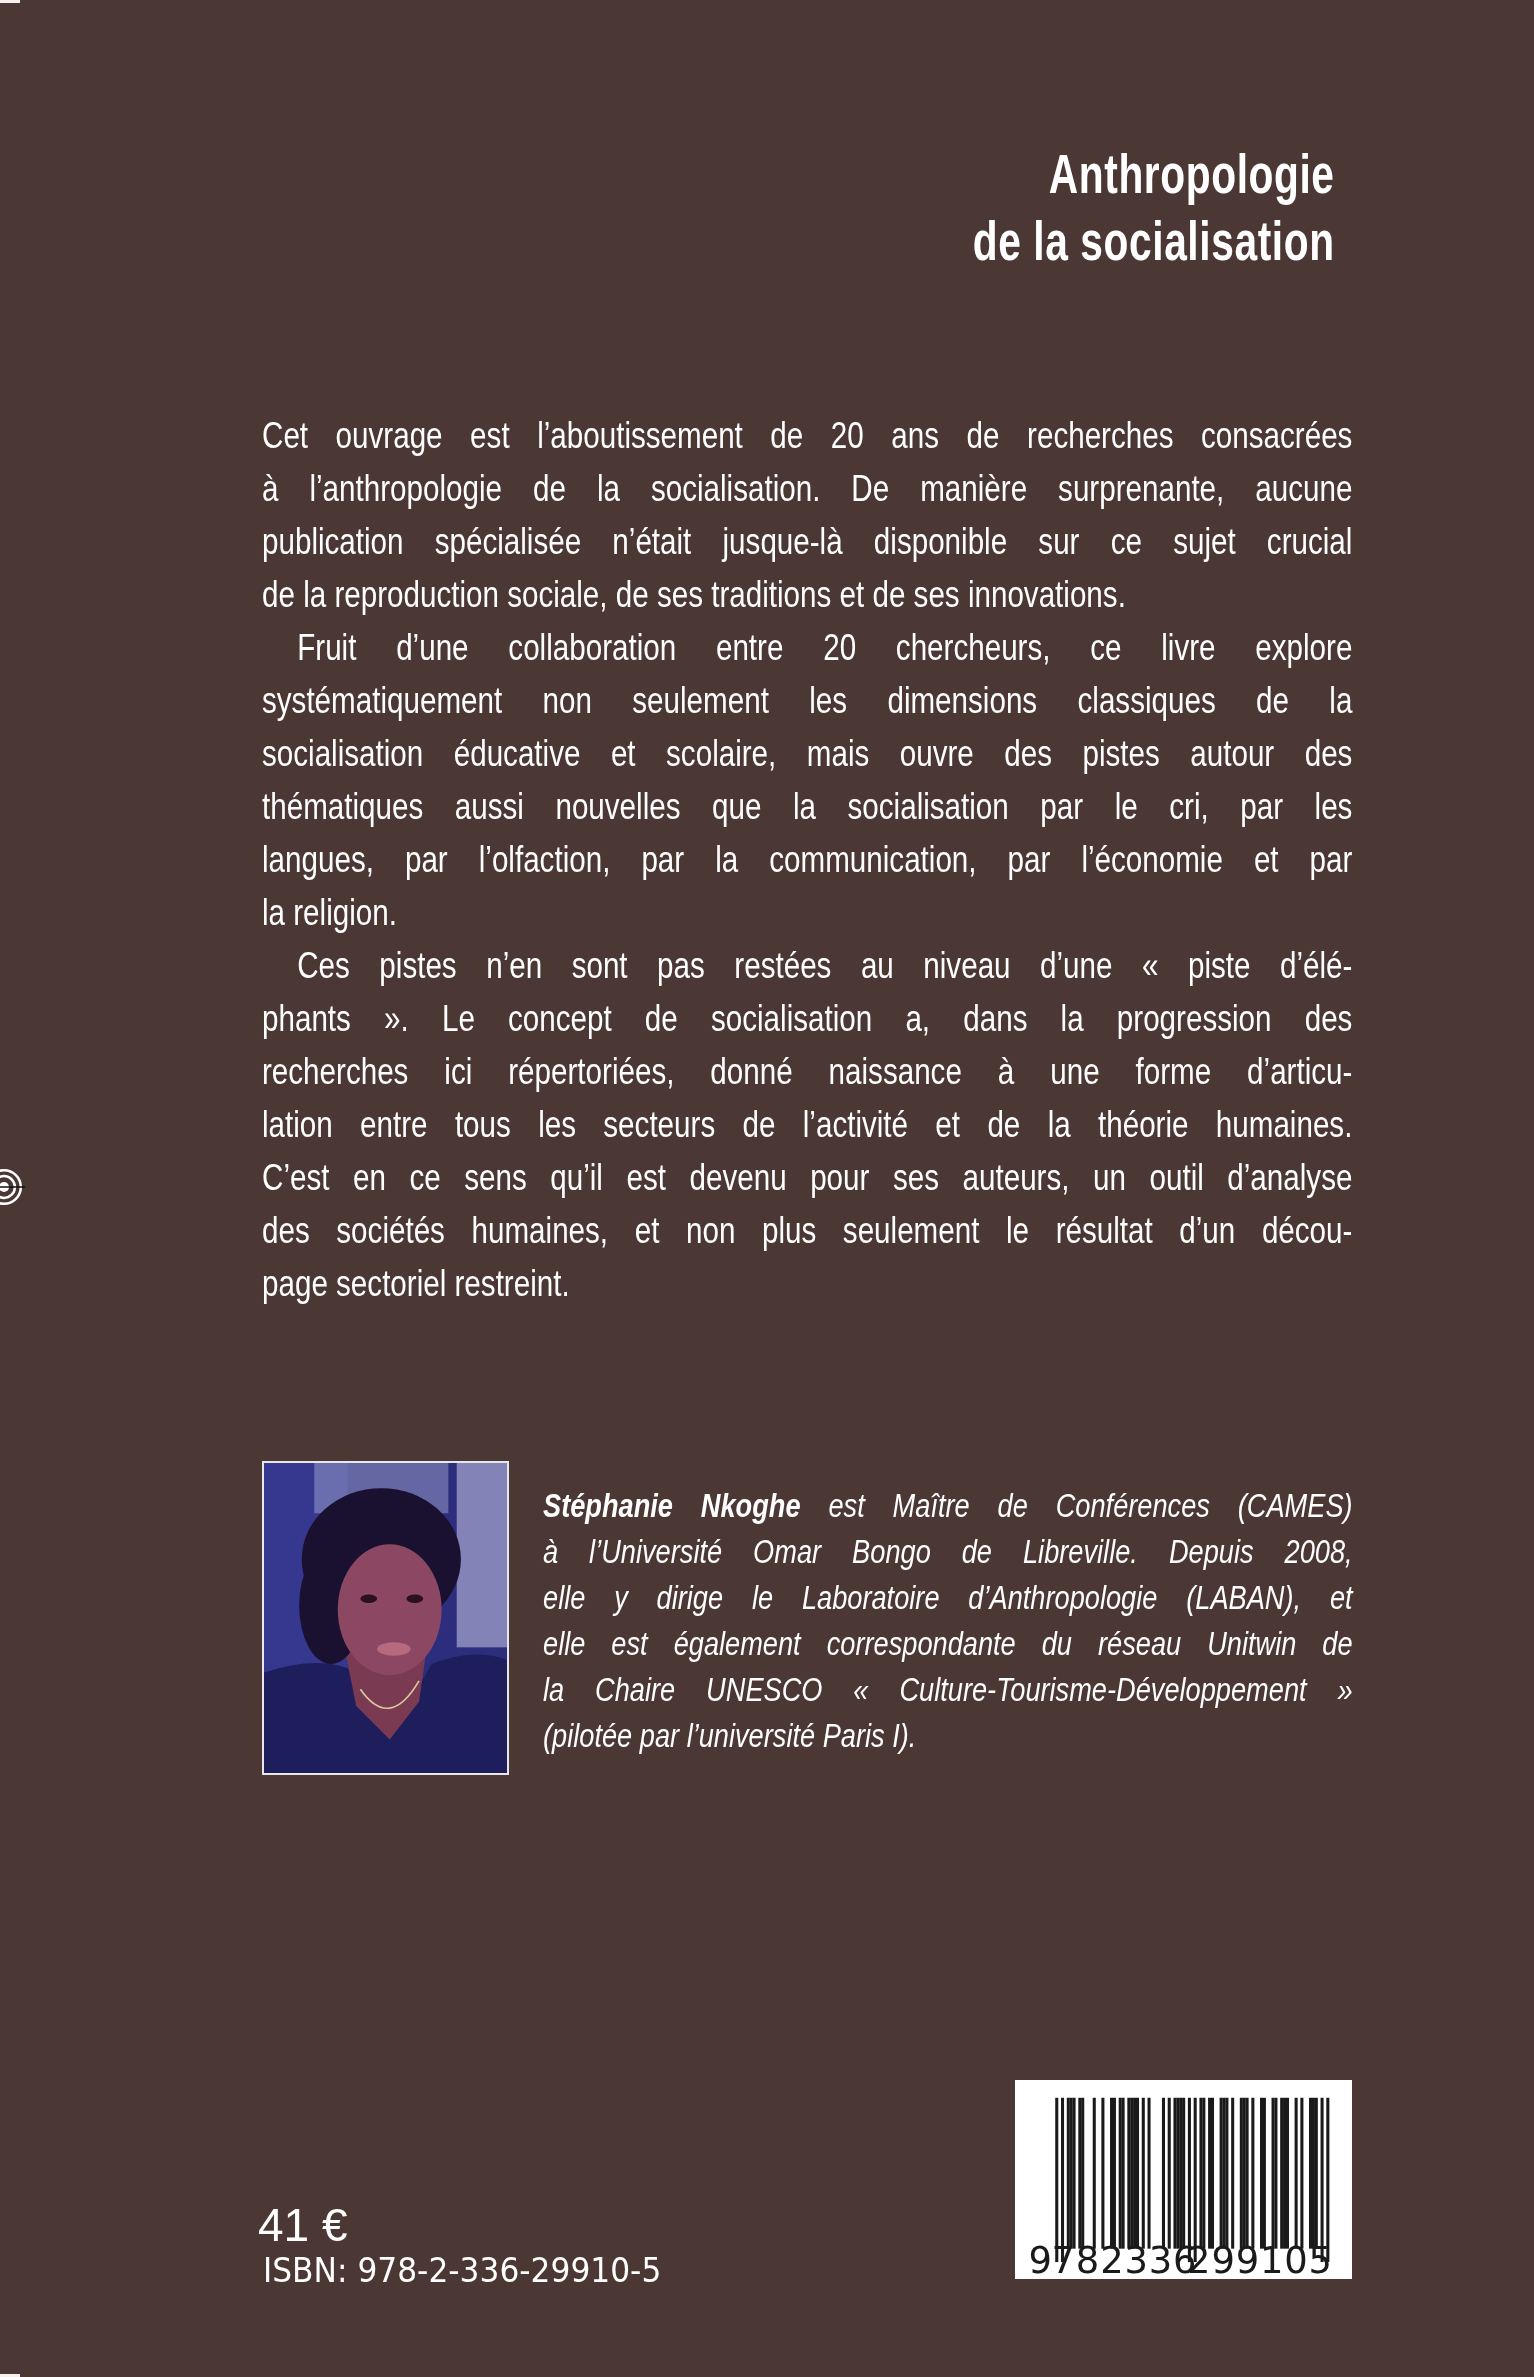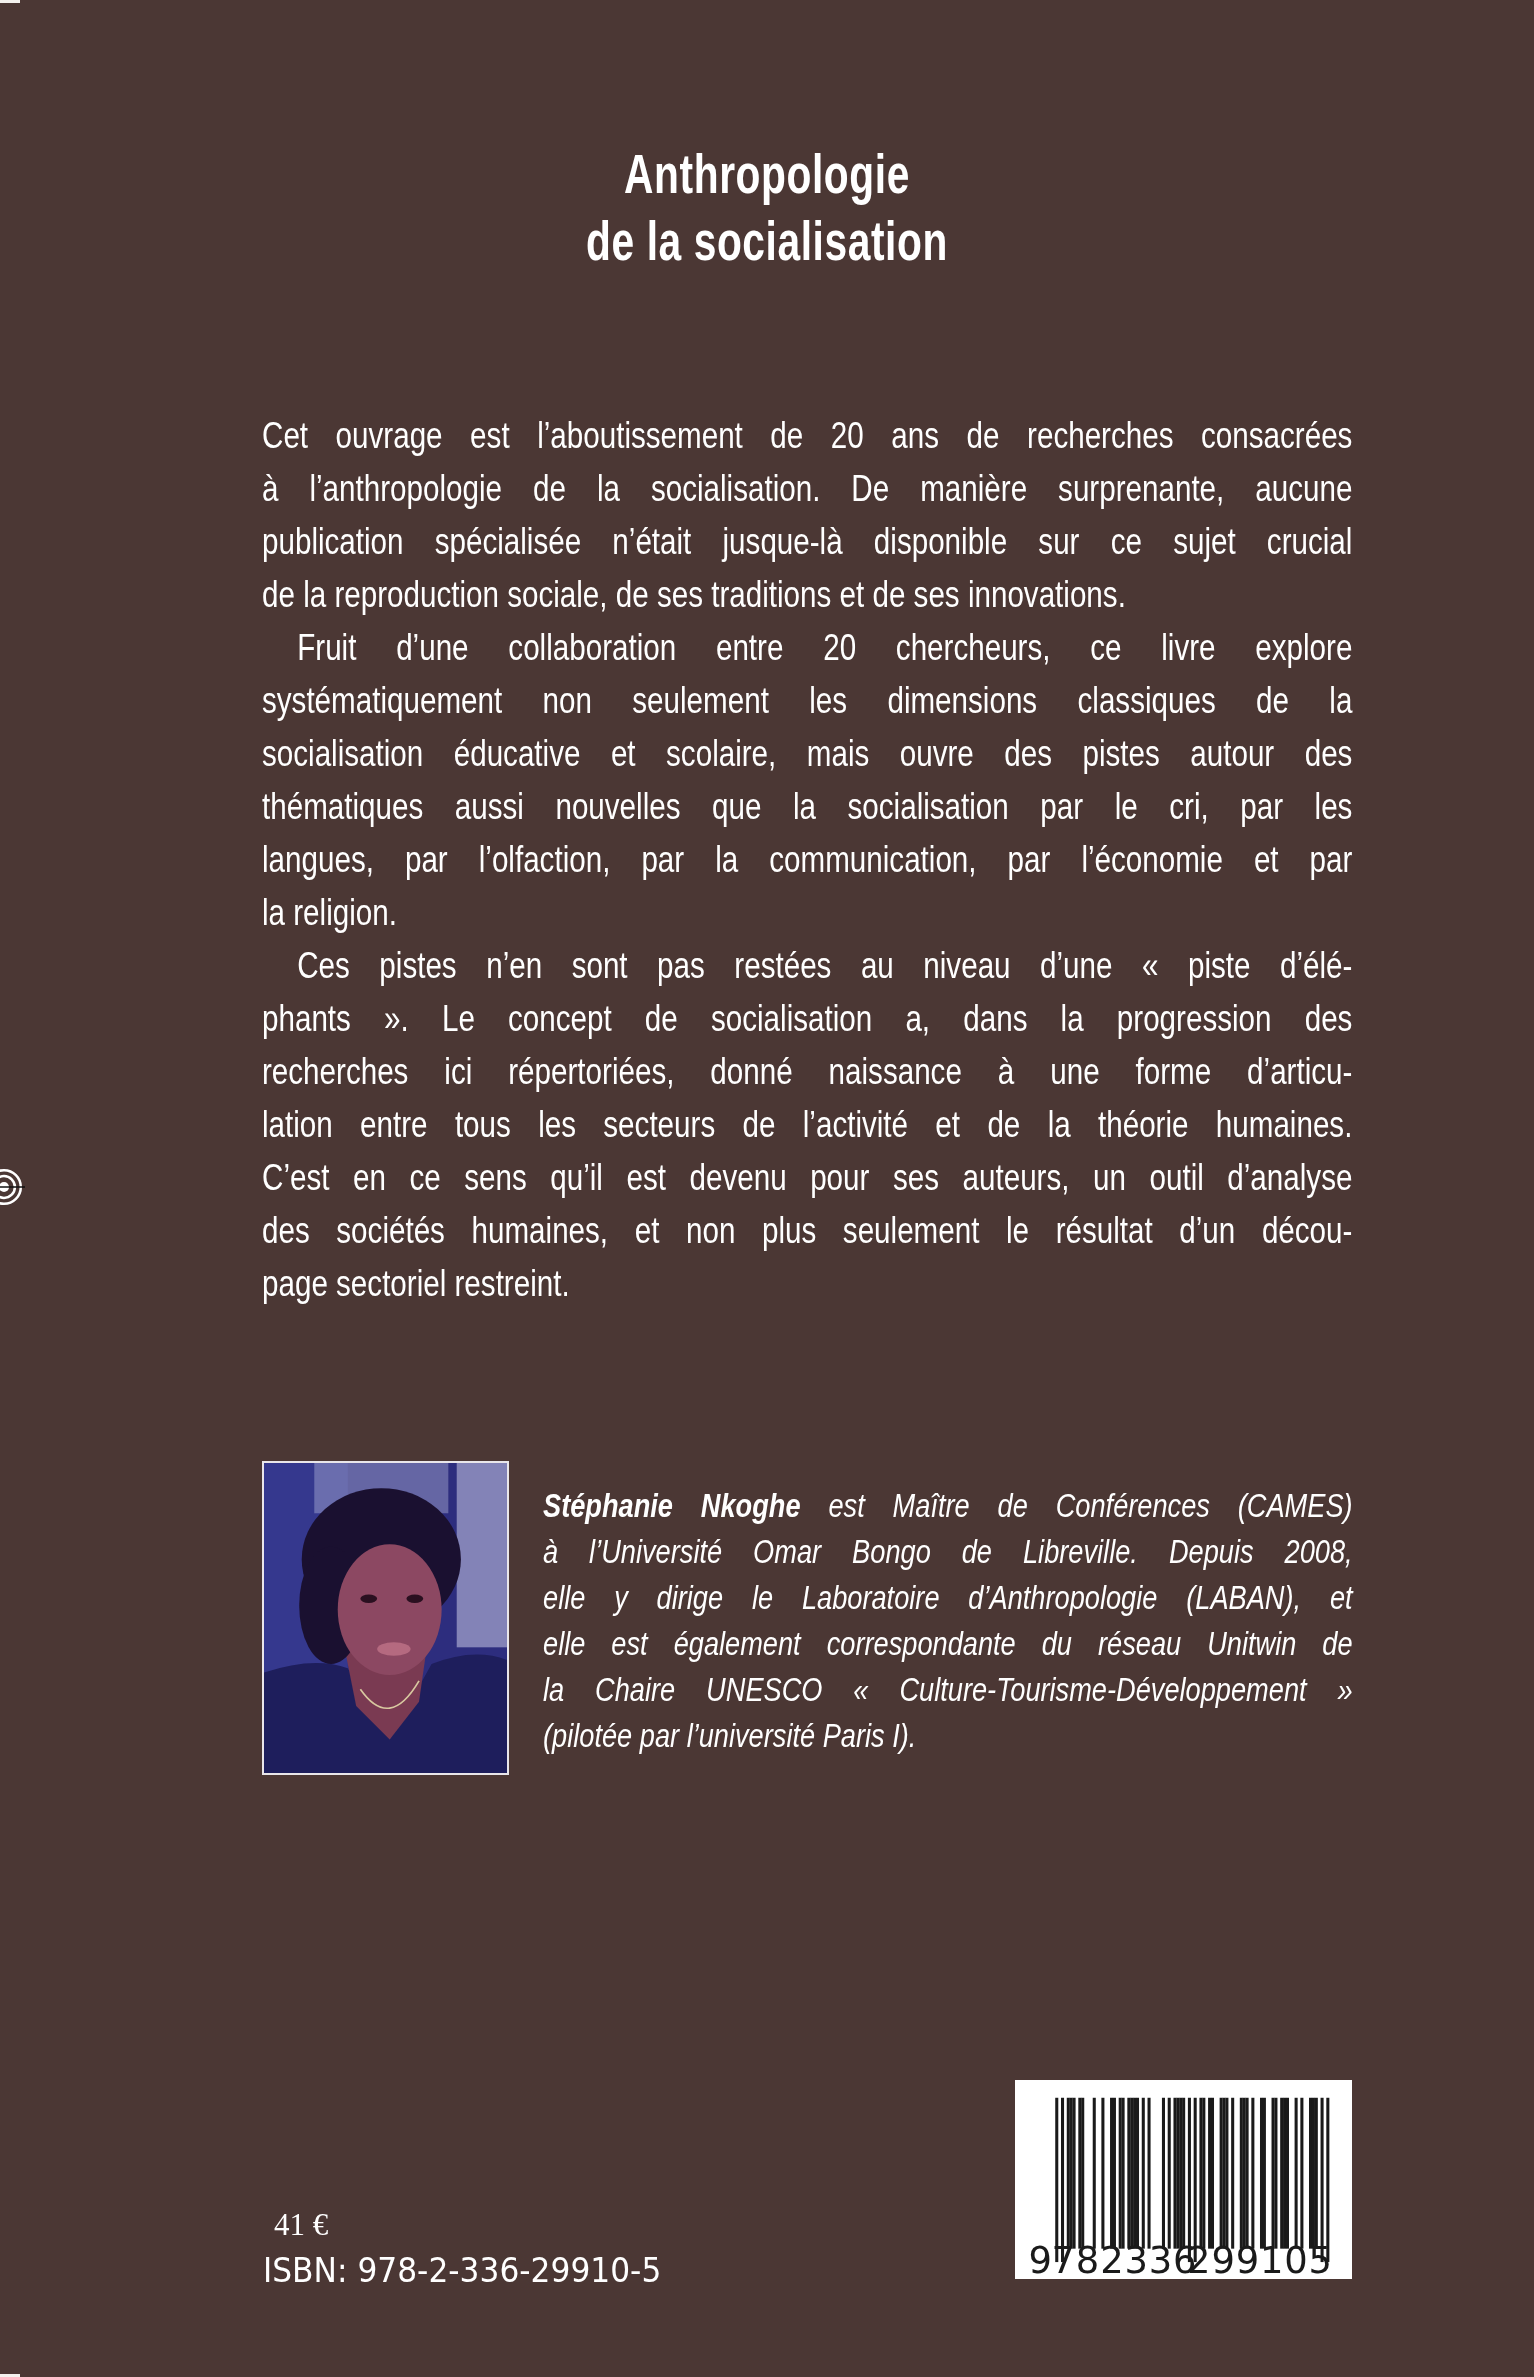--- a/index.html
+++ b/index.html
@@ -7,21 +7,21 @@
     width:1534px; height:2377px; position:relative; overflow:hidden;
     background:#4b3734;
     font-family:"Liberation Sans", sans-serif;
     color:#ffffff;
   }
   .crop-line { position:absolute; background:#f4f1ee; height:3.4px; }
   .reg-mark { position:absolute; left:-17px; top:1166px; width:42px; height:42px; }
 
   .title {
     position:absolute; left:0; width:1534px; top:141px;
-    text-align:center;
+    text-align:right;
     font-family:"Liberation Sans", sans-serif;
     font-weight:bold; font-size:55px; line-height:67px;
     letter-spacing:0.8px;
   }
   .title .tl { display:block; transform:scaleX(0.74); transform-origin:center; }
 
   .body-text {
     position:absolute; left:262px; top:409px;
     width:1363px;               
     transform:scaleX(0.8); transform-origin:left top;
@@ -39,22 +39,22 @@
   }
   .bio {
     position:absolute; left:543px; top:1482px;
     width:1012px;               
     transform:scaleX(0.8); transform-origin:left top;
     font-size:34px; line-height:46px; font-style:italic;
   }
   .bio b { font-weight:bold; }
 
   .price {
-    position:absolute; left:274px; top:2205px;
-    font-family:Liberation Serif, serif; font-size:31px; line-height:40px;
+    position:absolute; left:258px; top:2205px;
+    font-family:Liberation Sans, sans-serif; font-size:46px; line-height:40px;
   }
   .isbn {
     position:absolute; left:263px; top:2250px;
     font-family:"DejaVu Sans", sans-serif; font-size:34px; line-height:40px;
     transform:scaleX(0.92); transform-origin:left top;
   }
   .barcode-box {
     position:absolute; left:1015px; top:2080px; width:337px; height:199px;
     background:#ffffff;
   }

